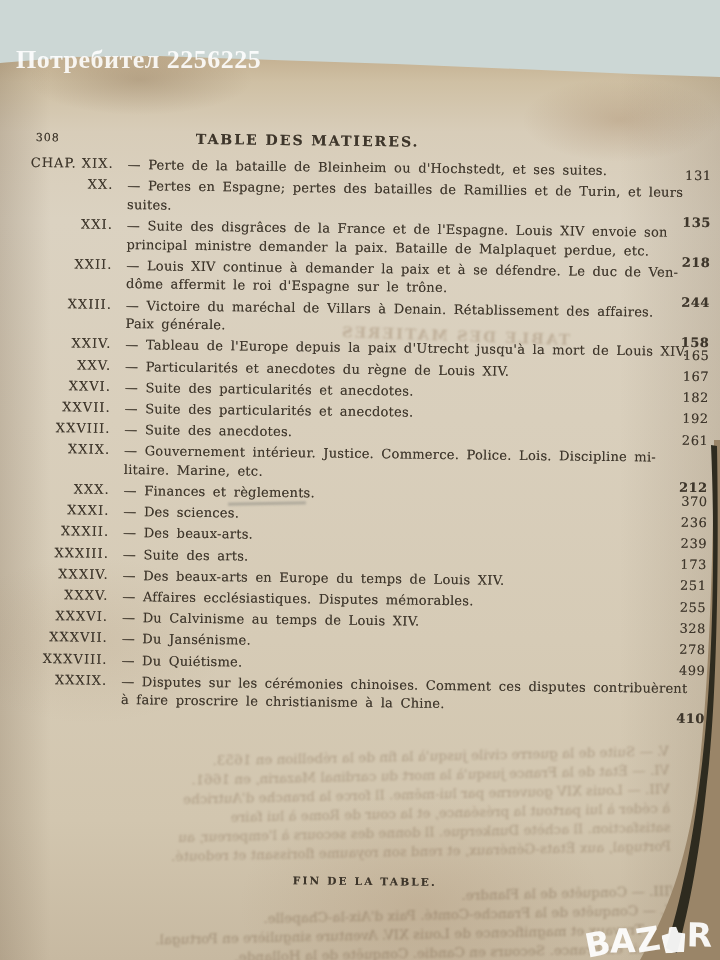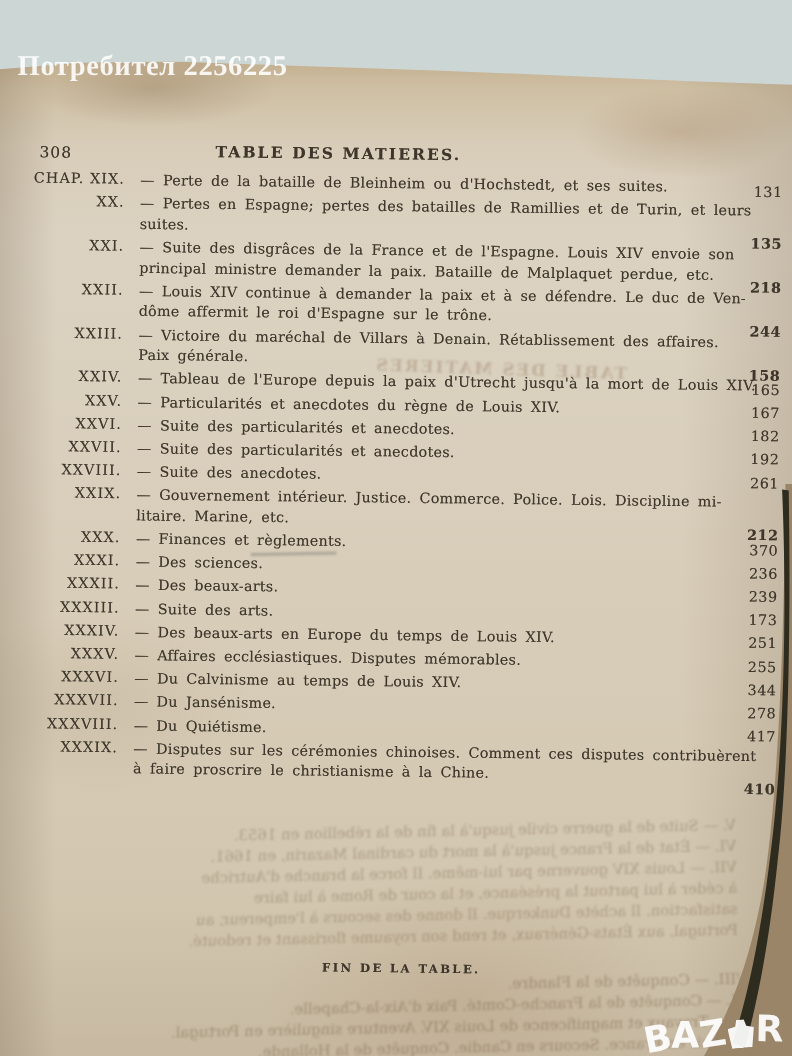--- a/index.html
+++ b/index.html
@@ -28,21 +28,21 @@
   .bleed-title{position:absolute;top:327px;left:340px;width:230px;font-weight:bold;
          font-size:15px;letter-spacing:2px;color:rgba(130,100,70,.30);
          transform:scaleX(-1) rotate(-2deg);filter:blur(1.1px);white-space:nowrap;}
   .smudge{position:absolute;top:502px;left:228px;width:78px;height:3px;
          background:rgba(125,125,118,.45);filter:blur(1px);transform:rotate(-1deg);}
 
   
   .content{position:absolute;left:0;top:130px;width:720px;color:#3e362b;
            transform:rotate(.7deg);transform-origin:40px 0;
            text-shadow:0 0 .4px rgba(62,54,43,.55);}
-  .folio{position:absolute;left:36px;top:1px;font-size:14px;letter-spacing:1px;}
+  .folio{position:absolute;left:36px;top:1px;font-size:11px;letter-spacing:1px;}
   .doc-title{position:absolute;left:196px;top:-1px;font-weight:bold;
              font-size:14px;letter-spacing:2px;white-space:nowrap;}
   .entries{margin:25px 62px 0 128px;font-size:13px;}
   .entry{position:relative;margin-bottom:2.6px;}
   .tline{line-height:18.6px;word-spacing:3px;letter-spacing:.25px;white-space:nowrap;}
   .roman{position:absolute;left:-128px;top:0;width:114px;text-align:right;
          white-space:nowrap;letter-spacing:1px;}
   .pagenum{position:absolute;right:-54px;bottom:-1px;letter-spacing:.5px;}
   .entry.multi .pagenum{bottom:-9px;font-weight:bold;}
   .fin{position:absolute;top:741px;left:302px;font-size:10.5px;font-weight:bold;
@@ -230,37 +230,37 @@
   <div class="entry">
     <span class="roman">XXXV.</span>
     <span class="pagenum">255</span>
     <div class="lines">
             <div class="tline">— Affaires ecclésiastiques. Disputes mémorables.</div>
           </div>
   </div>
 
   <div class="entry">
     <span class="roman">XXXVI.</span>
-    <span class="pagenum">344</span>
+    <span class="pagenum">328</span>
     <div class="lines">
             <div class="tline">— Du Calvinisme au temps de Louis XIV.</div>
           </div>
   </div>
 
   <div class="entry">
     <span class="roman">XXXVII.</span>
     <span class="pagenum">278</span>
     <div class="lines">
             <div class="tline">— Du Jansénisme.</div>
           </div>
   </div>
 
   <div class="entry">
     <span class="roman">XXXVIII.</span>
-    <span class="pagenum">417</span>
+    <span class="pagenum">499</span>
     <div class="lines">
             <div class="tline">— Du Quiétisme.</div>
           </div>
   </div>
 
   <div class="entry multi">
     <span class="roman">XXXIX.</span>
     <span class="pagenum">410</span>
     <div class="lines">
             <div class="tline">— Disputes sur les cérémonies chinoises. Comment ces disputes contribuèrent</div>

